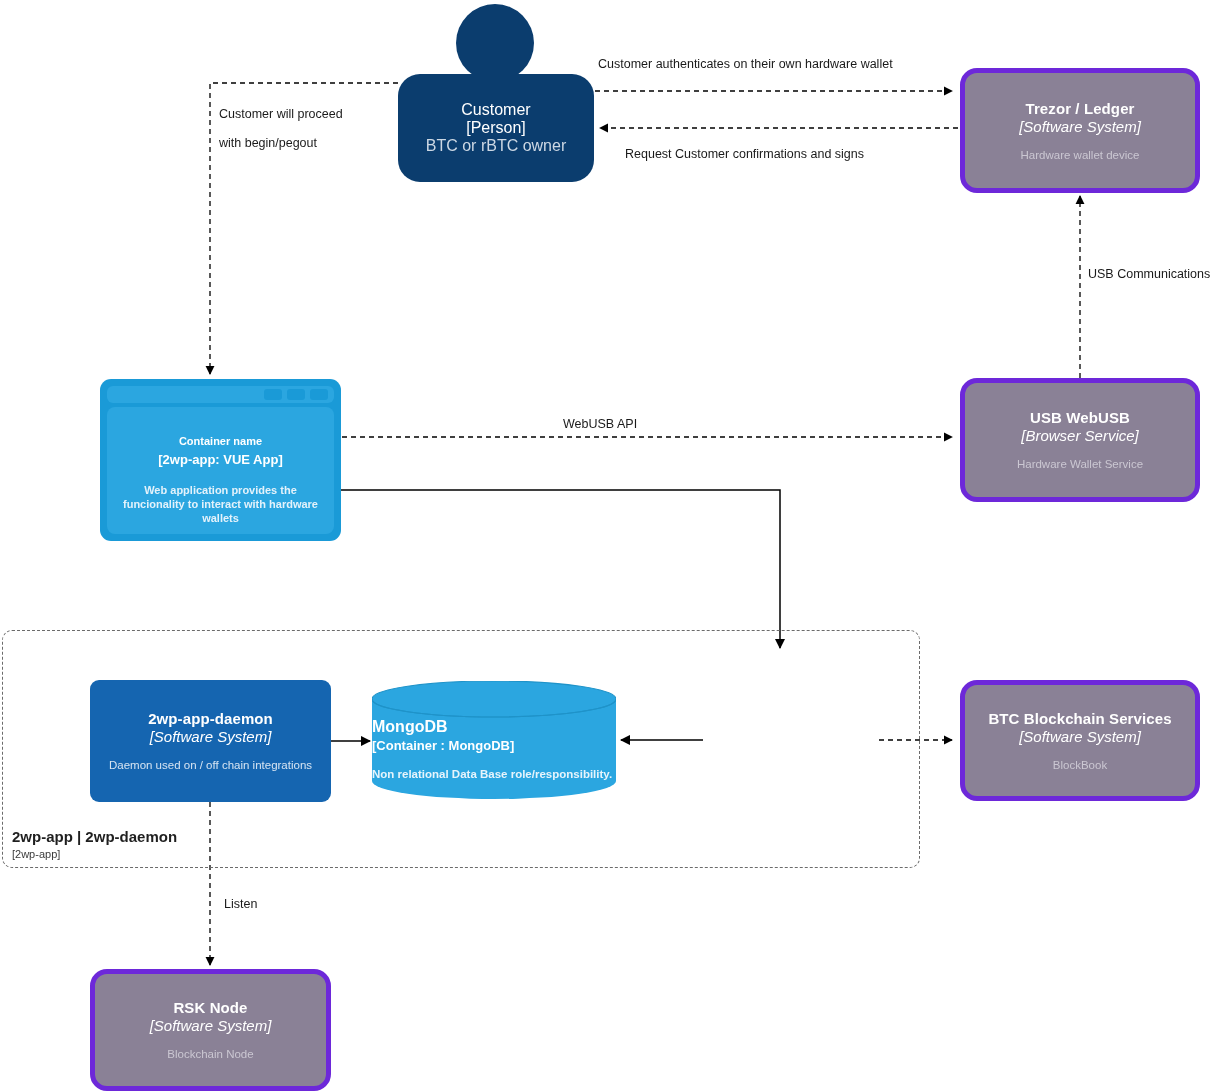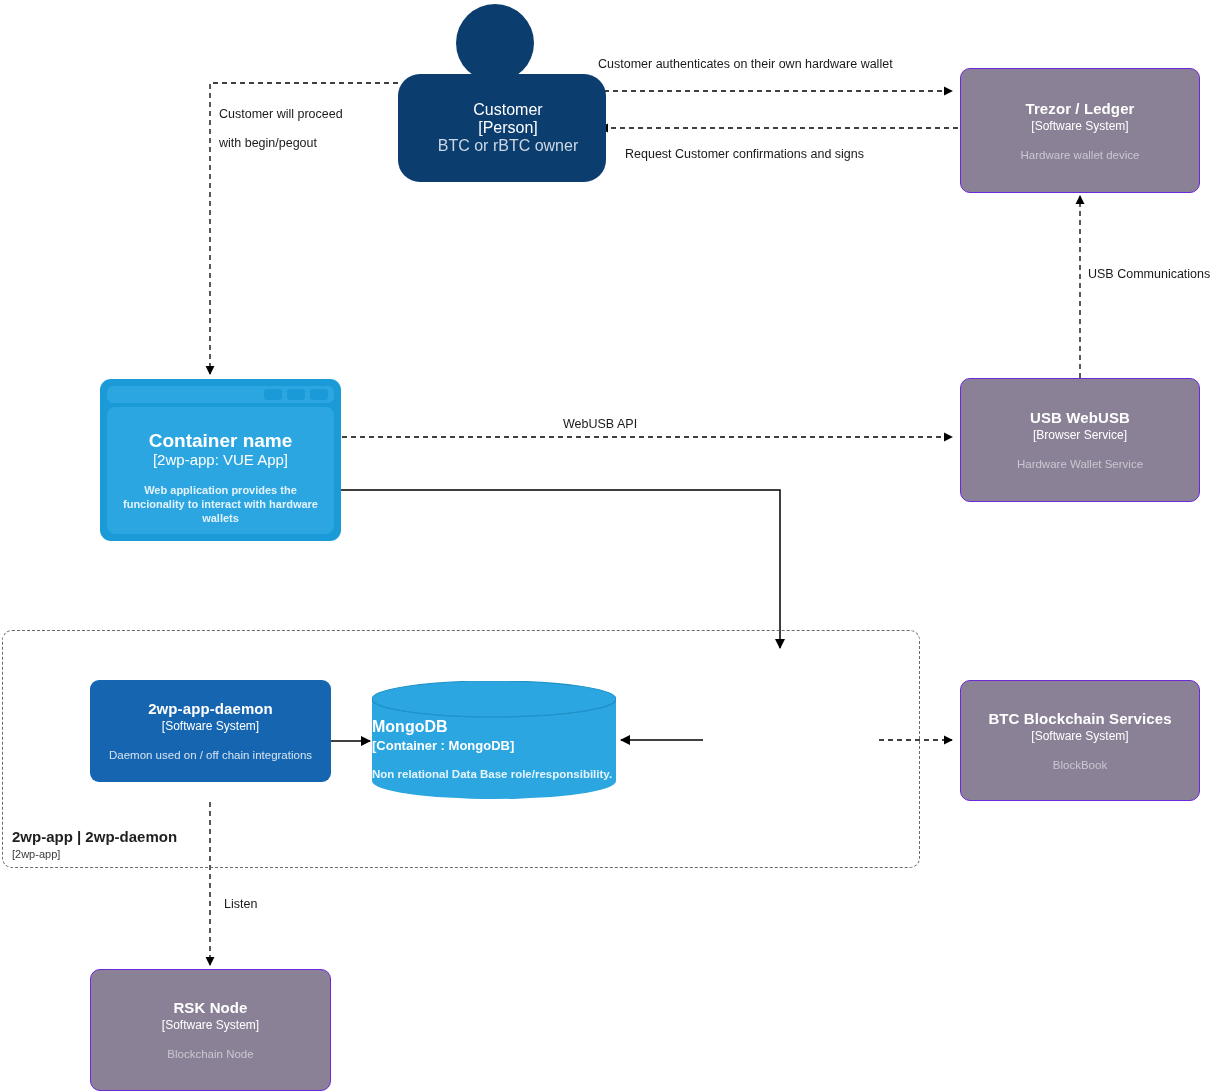--- a/index.html
+++ b/index.html
@@ -37,56 +37,56 @@
     text-align: center;
     color: #ffffff;
   }
   .node .n-title {
     font-weight: bold;
     font-size: 15px;
     line-height: 19px;
     letter-spacing: .1px;
   }
   .node .n-type {
-    font-size: 12px;
+    font-size: 15px;
     line-height: 17px;
+    font-style: italic;
   }
   .node .n-desc {
     font-size: 11.5px;
     line-height: 15px;
     color: #d9d7df;
     margin-top: 13px;
     padding: 0 14px;
   }
   
   .sys {
     background: #8a8196;
-    border: 1px solid #6d28d9;
-    border-radius: 10px;
+    border: 5px solid #6d28d9;
+    border-radius: 17px;
   }
   .sys .n-desc { color: #cbc7d2; }
 
   
   .person-wrap { position: absolute; }
   .person-head {
     position: absolute;
     background: #0b3d6e;
     border-radius: 50%;
   }
   .person-body {
     position: absolute;
     background: #0b3d6e;
     border-radius: 22px;
     display: flex;
     flex-direction: column;
     align-items: center;
     justify-content: center;
     text-align: center;
     color: #fff;
-    padding-left: 12px;
   }
   .person-body .n-desc { color: #cdd8e4; }
 
   
   .browser {
     position: absolute;
     background: #1a9ad7;
     border-radius: 11px;
     padding: 7px;
     box-sizing: border-box;
@@ -114,22 +114,22 @@
     background: #2ba6e0;
     border-radius: 8px;
     display: flex;
     flex-direction: column;
     align-items: center;
     justify-content: center;
     text-align: center;
     color: #fff;
     padding-top: 14px;
   }
-  .browser-body .n-title { font-weight: bold; font-size: 19px; line-height: 20px; }
-  .browser-body .n-type  { font-weight: normal; font-size: 15px; line-height: 18px; }
+  .browser-body .n-title { font-weight: bold; font-size: 11px; line-height: 20px; }
+  .browser-body .n-type  { font-weight: bold; font-size: 13px; line-height: 18px; }
   .browser-body .n-desc  {
     font-weight: bold; font-size: 11px; line-height: 14px;
     color: #e3f2fb; margin-top: 14px; padding: 0 6px;
   }
 
   
   .sysblue {
     background: #1565b0;
     border-radius: 9px;
   }
@@ -280,21 +280,21 @@
       <div class="n-desc">Web application provides the funcionality to interact with hardware wallets</div>
     </div>
   </div>
 
   <div class="node sys" style="left:960px; top:378px; width:240px; height:124px;">
     <div class="n-title">USB WebUSB</div>
     <div class="n-type">[Browser Service]</div>
     <div class="n-desc">Hardware Wallet Service</div>
   </div>
 
-  <div class="node sysblue" style="left:90px; top:680px; width:241px; height:102px;">
+  <div class="node sysblue" style="left:90px; top:680px; width:241px; height:122px;">
     <div class="n-title">2wp-app-daemon</div>
     <div class="n-type">[Software System]</div>
     <div class="n-desc">Daemon used on / off chain integrations</div>
   </div>
 
   <div class="db" style="left:372px; top:681px; width:244px; height:118px;">
     <svg class="db-svg" width="244" height="118" viewBox="0 0 244 118" xmlns="http://www.w3.org/2000/svg">
       <path d="M 0 18 L 0 100 A 122 18 0 0 0 244 100 L 244 18 Z" fill="#2ba6e0"></path>
       <ellipse cx="122" cy="18" rx="122" ry="18" fill="#2ba6e0" stroke="#1f93c9" stroke-width="1.2"></ellipse>
       <path d="M 0 18 A 122 18 0 0 0 244 18" fill="none" stroke="#1f93c9" stroke-width="1.2"></path>

